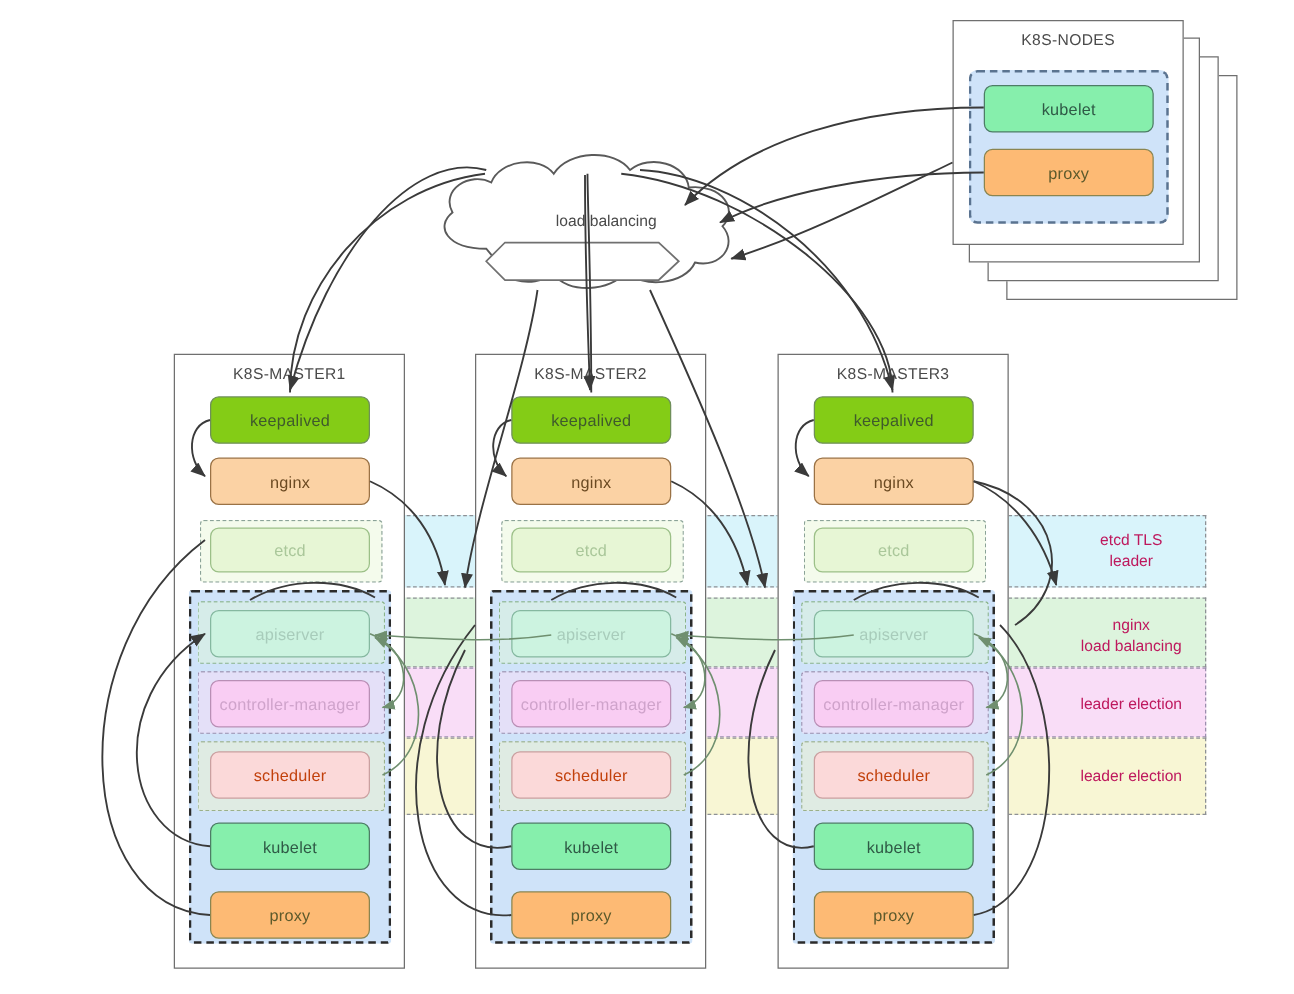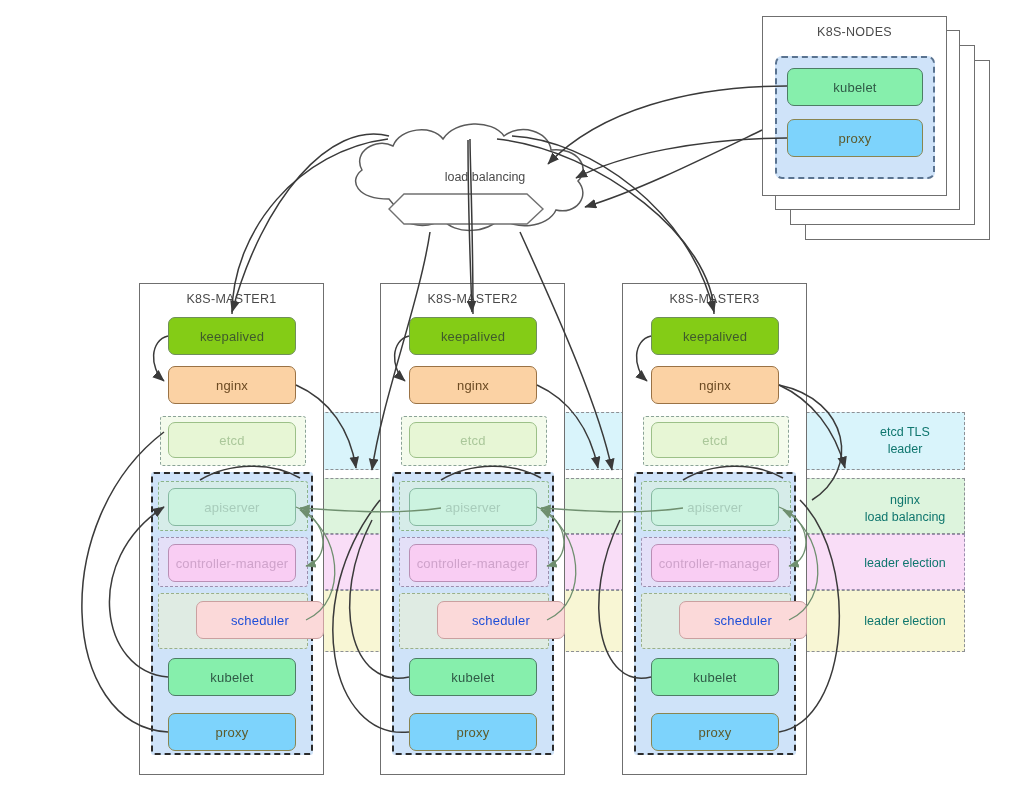--- a/index.html
+++ b/index.html
@@ -14,31 +14,31 @@
               font-size:12.5px;color:#4a4a4a;letter-spacing:.3px;}
   .comp{position:absolute;box-sizing:border-box;border-radius:7px;
         display:flex;align-items:center;justify-content:center;
         font-size:13px;letter-spacing:.2px;}
 
   .c-keepalived{background:#84cc16;border:1.4px solid #6f8f5a;color:#3f5a2c;}
   .c-nginx{background:#fbd2a4;border:1.4px solid #9a7245;color:#6b4a22;}
   .c-etcd{background:#e7f6d5;border:1.2px solid #9cc088;color:#aac79a;}
   .c-apiserver{background:#ccf3e0;border:1.2px solid #85b8a0;color:#a8ccbb;}
   .c-controller{background:#f9cdf3;border:1.2px solid #b98fb5;color:#cfa3cb;}
-  .c-scheduler{background:#fbd9d9;border:1.2px solid #caa0a0;color:#1d4ed8;margin-left:28px;}
+  .c-scheduler{background:#fbd9d9;border:1.2px solid #caa0a0;color:#c2410c;}
   .c-kubelet{background:#86efac;border:1.4px solid #4d7d66;color:#2f5a46;}
-  .c-proxy{background:#7dd3fc;border:1.4px solid #8a8550;color:#5d5a2c;}
+  .c-proxy{background:#fdba74;border:1.4px solid #8a8550;color:#5d5a2c;}
 
   
   .band{position:absolute;box-sizing:border-box;}
   .band-etcd{background:#d9f4fb;border:1.6px dashed #8d9095;}
   .band-api{background:#ddf4dd;border:1.6px dashed #8d9095;}
   .band-ctrl{background:#f9ddf7;border:1.6px dashed #9b8fae;}
   .band-sched{background:#f8f6d4;border:1.6px dashed #8d9095;}
-  .band-label{position:absolute;font-size:12.5px;color:#0f766e;
+  .band-label{position:absolute;font-size:12.5px;color:#be185d;
               text-align:center;line-height:1.35;}
 
   
   .inner{position:absolute;box-sizing:border-box;border-radius:3px;}
   .in-etcd{border:1.5px dashed #8ba398;background:rgba(231,246,213,.45);}
   .in-api{border:1.5px dashed #8bb48b;background:rgba(221,244,221,.55);}
   .in-ctrl{border:1.5px dashed #9b8fae;background:rgba(249,221,247,.5);}
   .in-sched{border:1.5px dashed #9ab08a;background:rgba(240,244,205,.5);}
   .blueband{position:absolute;box-sizing:border-box;background:#cfe3f9;
             border:2px dashed #2b2b2b;border-radius:3px;}

